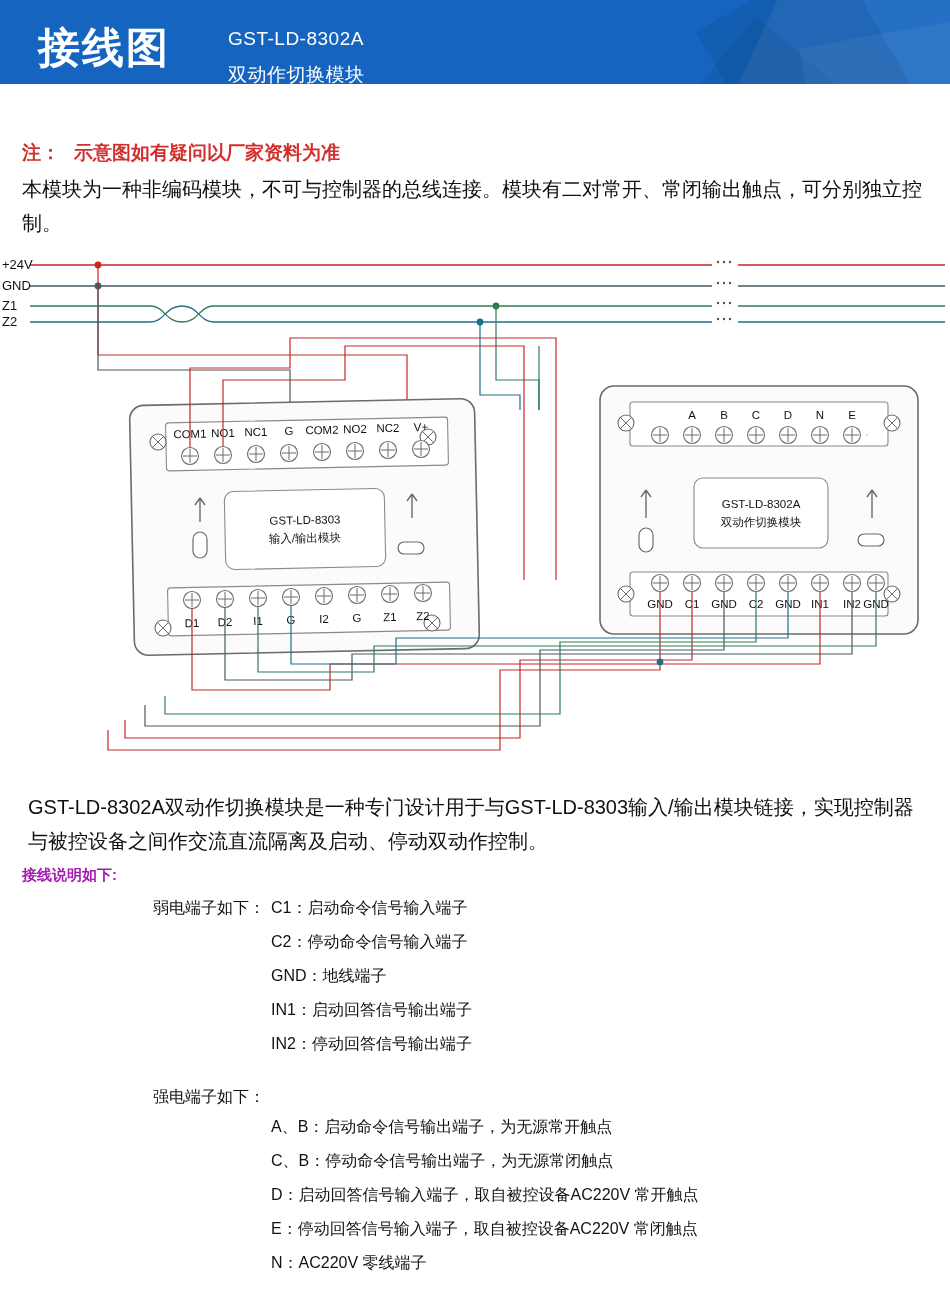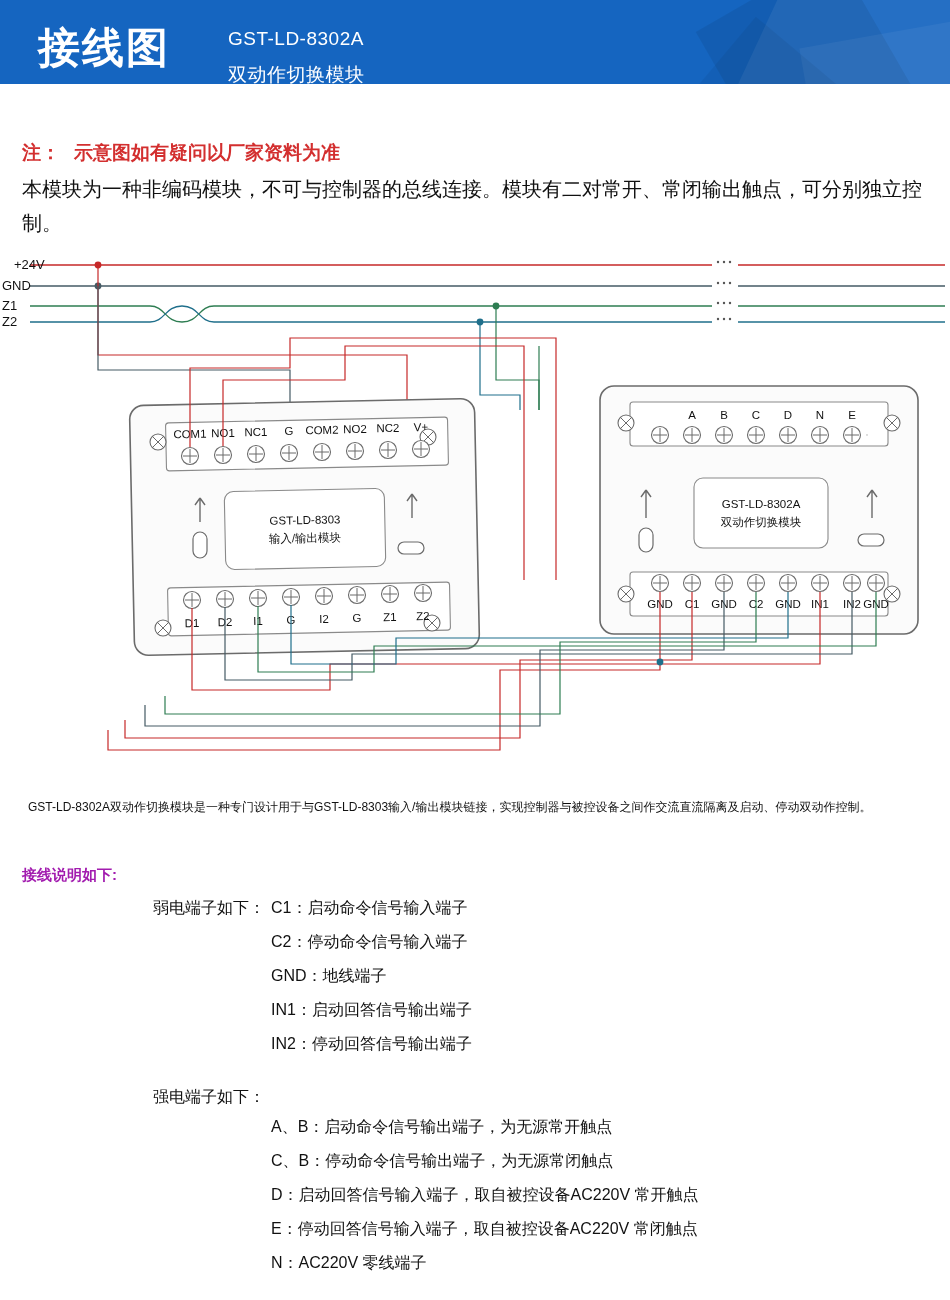--- a/index.html
+++ b/index.html
@@ -93,21 +93,21 @@
     color: #111;
     font-family: "Liberation Sans", sans-serif;
   }
 
   
   .desc {
     position: absolute;
     left: 28px;
     top: 790px;
     width: 900px;
-    font-size: 12px;
+    font-size: 20px;
     line-height: 34px;
     color: #111111;
   }
   .wiring-head {
     position: absolute;
     left: 22px;
     top: 866px;
     font-size: 15px;
     color: #a21caf;
     font-weight: bold;
@@ -391,21 +391,21 @@
     <path d="M225 357 V430 H352 V404 H852 V342" stroke="#455a64" stroke-width="1.2" fill="none"></path>
     <path d="M258 356 V422 H374 V396 H876 V342" stroke="#2e7d52" stroke-width="1.2" fill="none"></path>
     <path d="M291 355 V414 H396 V388 H788 V342" stroke="#1f6f8b" stroke-width="1.2" fill="none"></path>
 
     <path d="M539 160 V96" stroke="#2e7d52" stroke-width="1.2" fill="none"></path>
     <circle cx="660" cy="412" r="3.4" fill="#1f6f8b"></circle>
 
   </svg>
 
   
-  <div class="bus-label" style="left:14px; top:7px;">+24V</div>
+  <div class="bus-label" style="left:2px; top:7px;">+24V</div>
   <div class="bus-label" style="left:2px; top:28px;">GND</div>
   <div class="bus-label" style="left:2px; top:48px;">Z1</div>
   <div class="bus-label" style="left:2px; top:64px;">Z2</div>
 </div>
 
 <div class="desc">GST-LD-8302A双动作切换模块是一种专门设计用于与GST-LD-8303输入/输出模块链接，实现控制器与被控设备之间作交流直流隔离及启动、停动双动作控制。</div>
 <div class="wiring-head">接线说明如下:</div>
 
 <div class="list">
   <div class="grp-title">弱电端子如下：</div>

